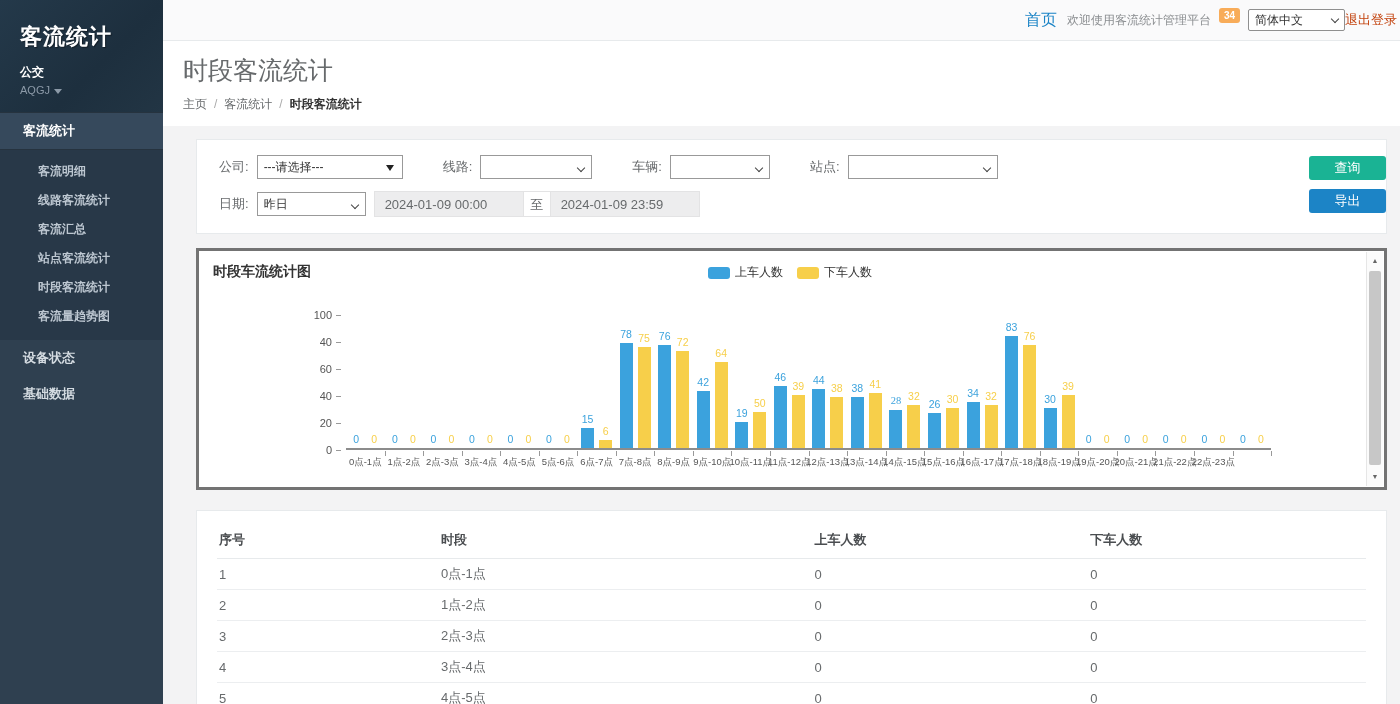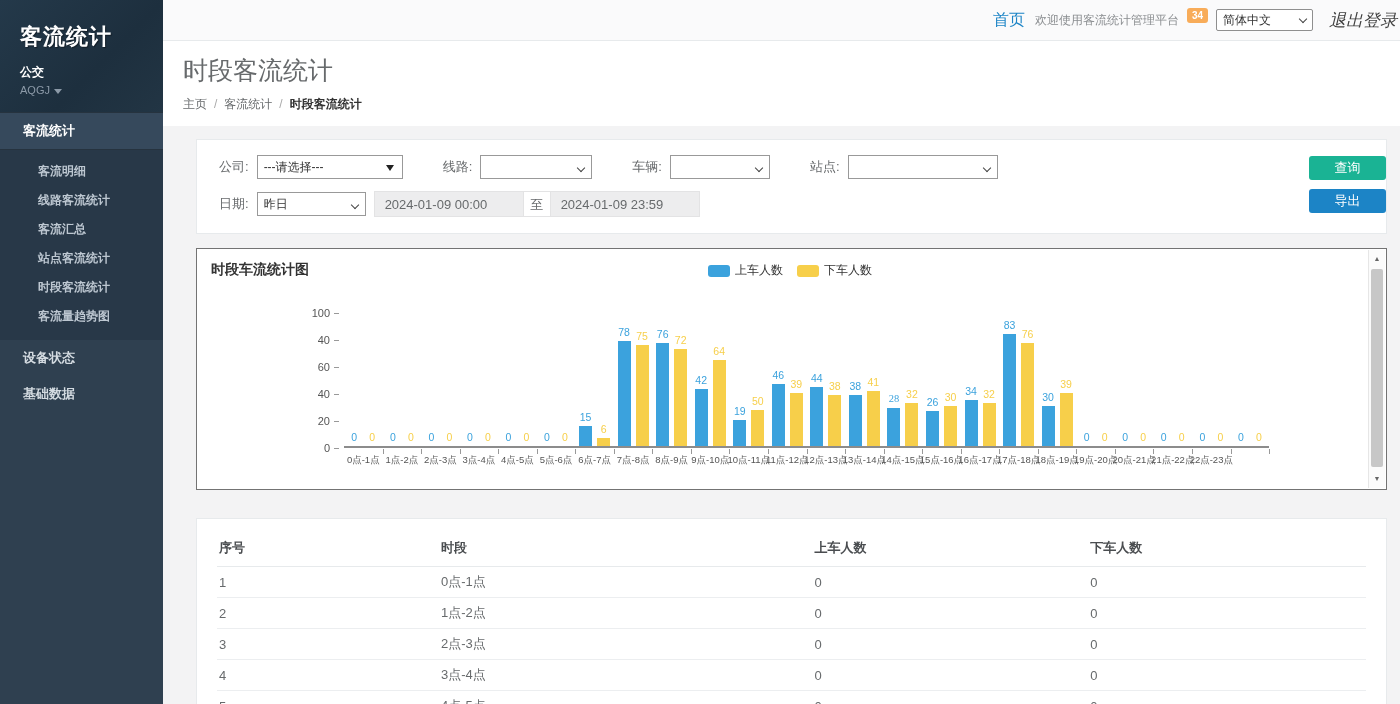--- a/index.html
+++ b/index.html
@@ -17,24 +17,24 @@
   .nav-item.active { background:#36495c; border-top:1px solid #26333f; border-bottom:1px solid #26333f; color:#fff; }
   .submenu { background:#283848; padding:7px 0 9px 0; }
   .subitem { padding:6px 0 6px 38px; color:#bdc7d1; font-size:12px; font-weight:bold; cursor:pointer; }
 
   
   .main { margin-left:163px; }
   .topbar { height:41px; background:#fafafb; border-bottom:1px solid #e7eaec; display:flex; align-items:center; justify-content:flex-end; padding-right:3px; white-space:nowrap; overflow:hidden; }
   .home-link { color:#1c84c6; font-size:16px; margin-right:10px; cursor:pointer; }
   .welcome { color:#8a8d90; font-size:12px; margin-right:8px; }
   .badge { background:#f8ac59; color:#fff; font-size:10px; font-weight:bold; border-radius:3px; padding:2px 5px; align-self:flex-start; margin:8px 8px 0 0; }
-  .lang-wrap { position:relative; display:inline-block; margin-right:16px; }
+  .lang-wrap { position:relative; display:inline-block; }
   .lang-wrap select { appearance:none; -webkit-appearance:none; width:97px; height:22px; border:1px solid #8f8f8f; border-radius:2px; background:#fff; font-size:12px; color:#333; padding:0 18px 0 6px; font-family:inherit; }
   .chev { position:absolute; right:7px; top:7px; width:6px; height:6px; border-right:1.6px solid #444; border-bottom:1.6px solid #444; transform:rotate(45deg); pointer-events:none; }
-  .logout { color:#404040; font-size:17px; cursor:pointer;font-style:italic; }
+  .logout { color:#c2410c; font-size:13px; cursor:pointer; }
 
   .heading { background:#fff; padding:13px 0 13px 20px; }
   .page-title { font-size:25px; font-weight:300; color:#676a6c; }
   .breadcrumb { margin-top:9px; font-size:12px; color:#676a6c; }
   .breadcrumb .sep { margin:0 7px; color:#aaa; }
   .breadcrumb .crumb { cursor:pointer; }
   .breadcrumb .crumb.current { font-weight:bold; color:#333; cursor:default; }
 
   .content { padding:13px 13px 0 33px; }
   .panel { background:#fff; border:1px solid #e7eaec; }
@@ -51,21 +51,21 @@
   .sel.tri::after { content:""; position:absolute; right:8px; top:9px; width:0; height:0; border-left:4px solid transparent; border-right:4px solid transparent; border-top:6px solid #222; }
   .sel.w146{width:146px;} .sel.w112{width:112px;} .sel.w100{width:100px;} .sel.w150{width:150px;} .sel.w109{width:109px;}
   .date-input { width:150px; height:26px; background:#ededee; border:1px solid #e3e3e4; color:#676a6c; font-size:13px; padding:0 10px; font-family:inherit; }
   .to-box { width:26px; height:26px; border-top:1px solid #e3e3e4; border-bottom:1px solid #e3e3e4; background:#fff; text-align:center; line-height:26px; font-size:13px; color:#676a6c; }
   .btn-col { position:absolute; right:0px; top:16px; display:flex; flex-direction:column; gap:9px; }
   .btn { width:77px; height:24px; border:none; border-radius:3px; color:#fff; font-size:13px; cursor:pointer; font-family:inherit; }
   .btn.green { background:#1ab394; }
   .btn.blue { background:#1c84c6; }
 
   
-  .chart-panel { position:relative; height:242px; border:1px solid #737373; margin-bottom:28px; padding:12px 17px 0 14px; overflow:hidden; }
+  .chart-panel { position:relative; height:242px; border:3px solid #737373; margin-bottom:20px; padding:12px 17px 0 14px; overflow:hidden; }
   .chart-header { position:relative; height:22px; }
   .chart-title { font-size:14px; font-weight:bold; color:#333; }
   .legend { position:absolute; left:50%; top:1px; transform:translateX(-50%); display:flex; gap:14px; }
   .legend-item { display:flex; align-items:center; gap:5px; cursor:pointer; }
   .legend-swatch { width:22px; height:12px; border-radius:3px; }
   .legend-label { font-size:12px; color:#333; }
   .chart-area { position:relative; margin:30px 0 0 40px; height:135px; }
   .y-axis { position:absolute; left:0; top:0; width:88px; height:135px; }
   .ytick { position:absolute; right:0; transform:translateY(-50%); font-size:11px; color:#555; display:flex; align-items:center; gap:4px; }
   .ytick .dash { width:5px; height:1px; background:#999; }

